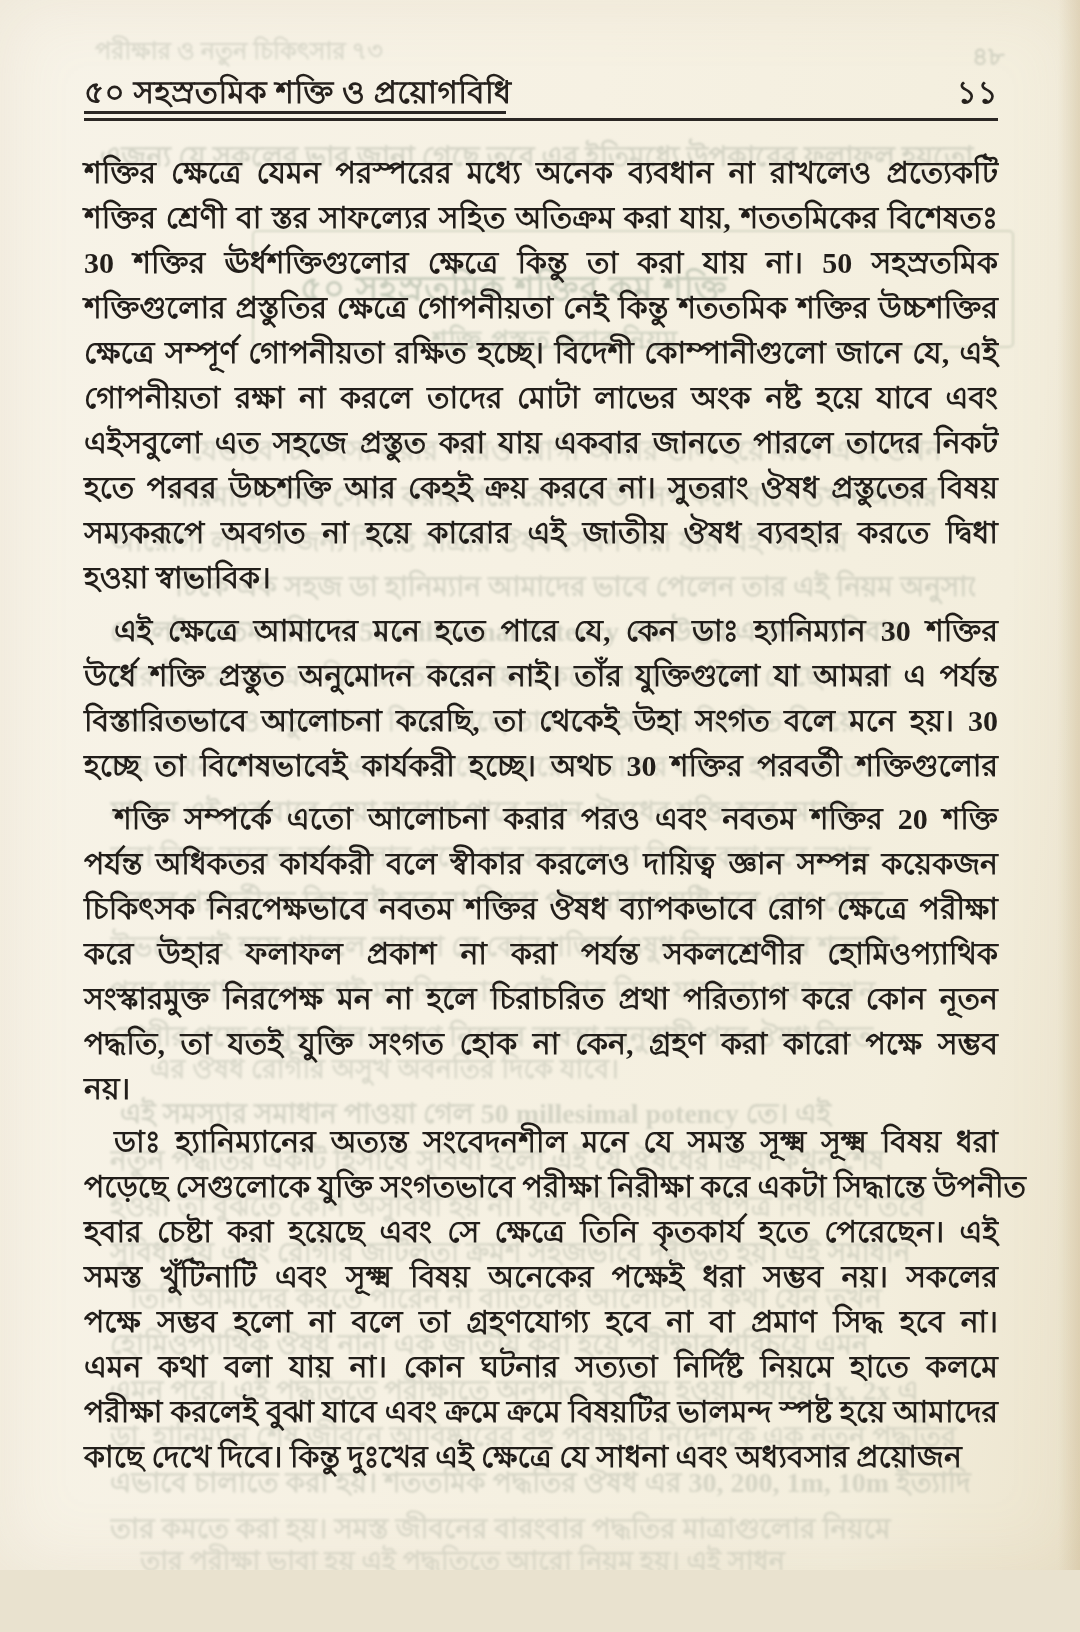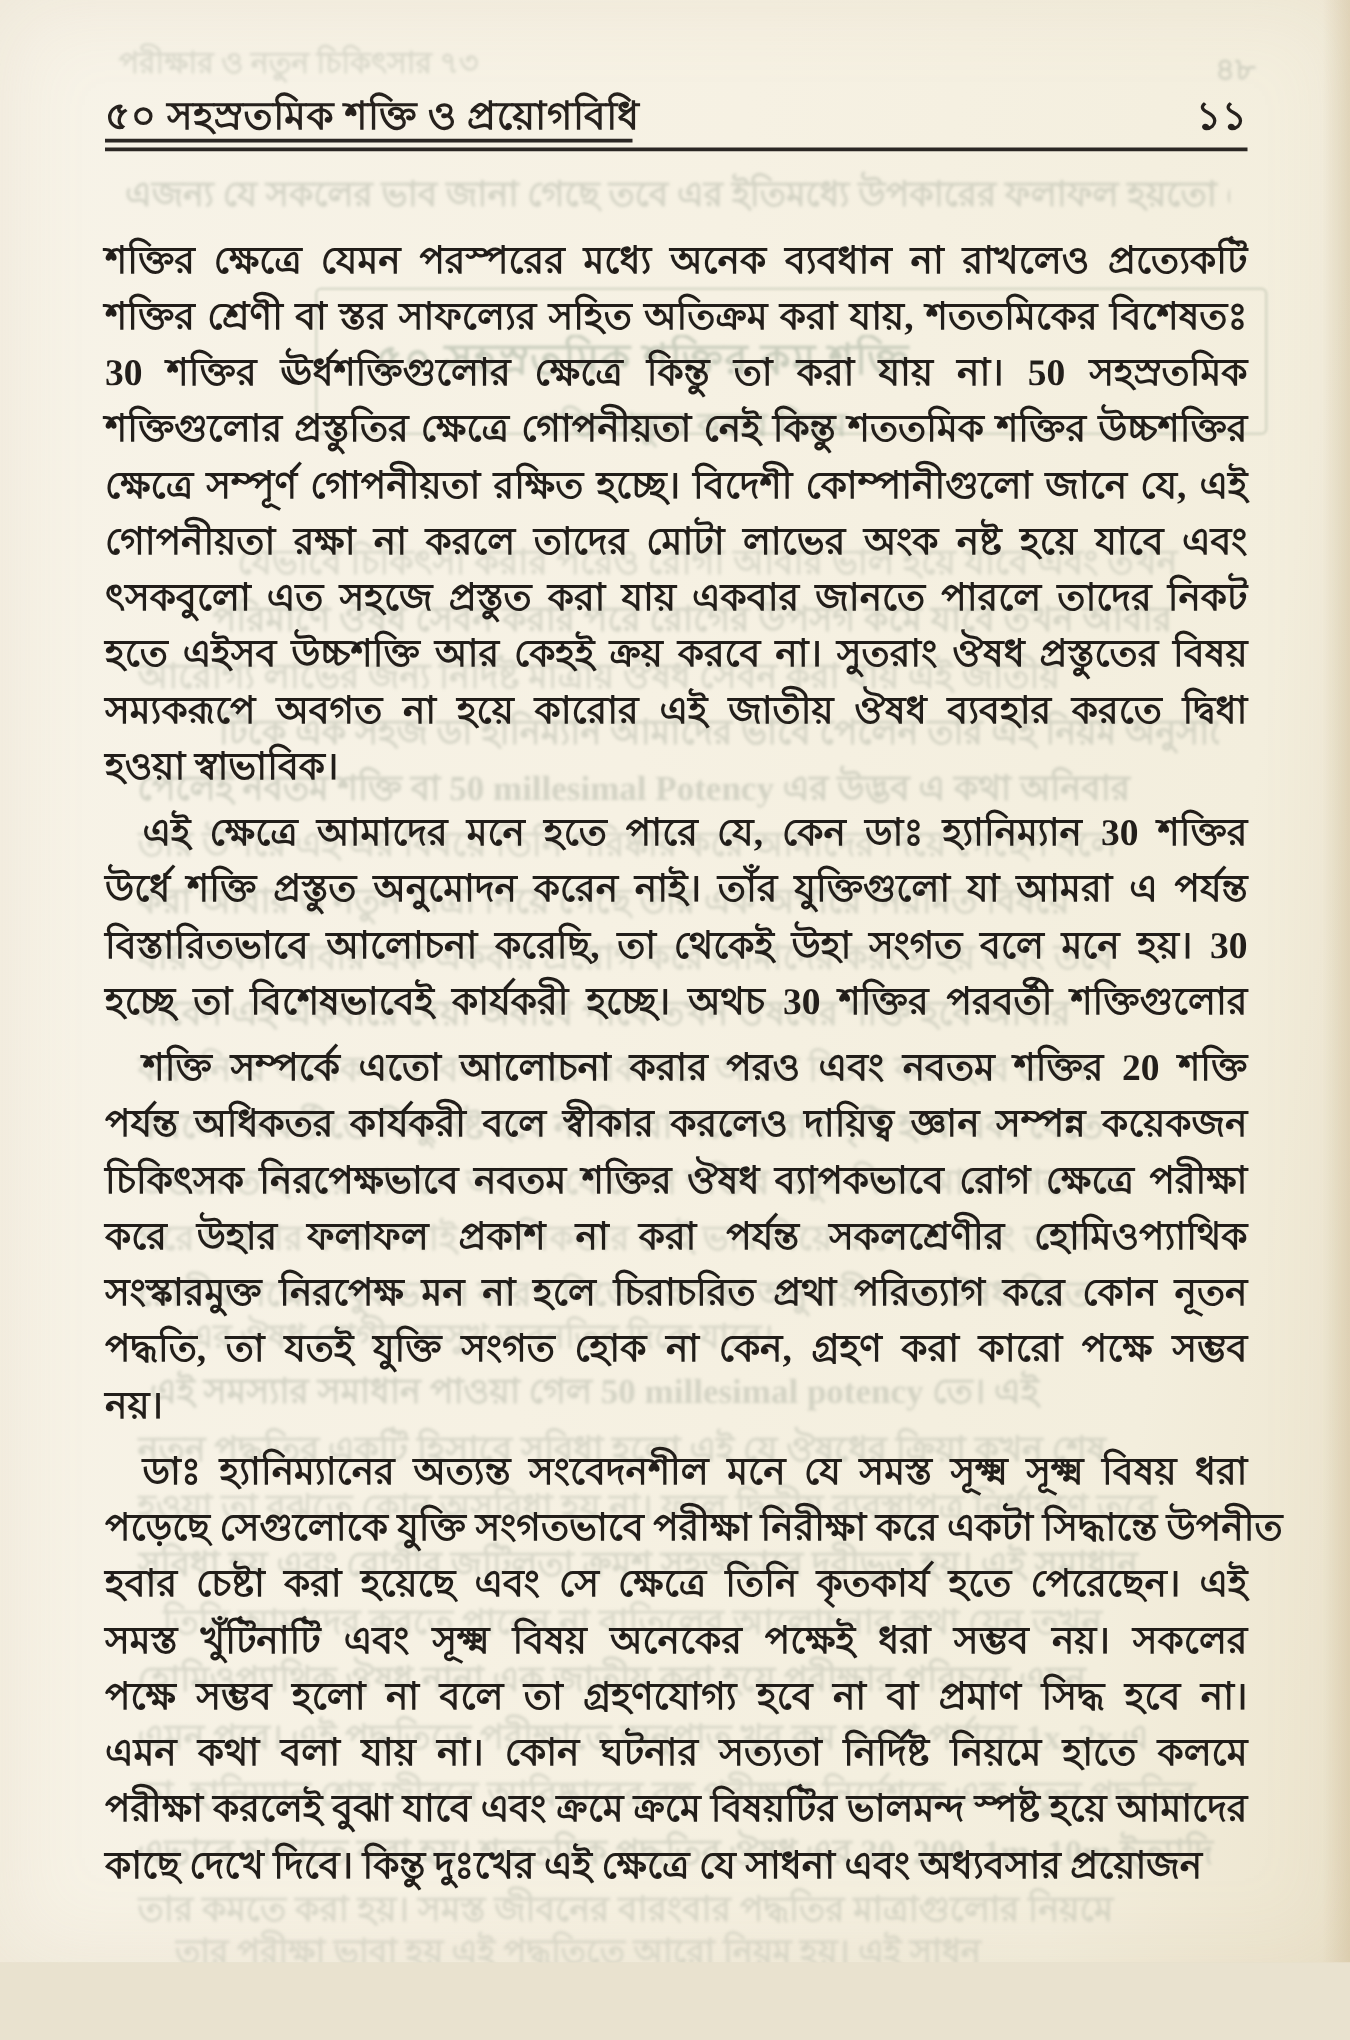--- a/index.html
+++ b/index.html
@@ -12,21 +12,21 @@
   .edge-right{position:absolute;right:0;top:0;width:22px;height:100%;
     background:linear-gradient(to right,rgba(205,188,150,0),rgba(200,180,140,.38));z-index:3;}
   
   .header-row{position:absolute;left:84px;top:68px;width:914px;z-index:2;
     display:flex;justify-content:space-between;align-items:baseline;
     font-size:31px;font-weight:700;color:#26211d;letter-spacing:.5px;white-space:nowrap;}
   .rule-short{position:absolute;left:84px;top:111px;width:422px;height:3px;background:#2b2724;z-index:2;}
   .rule-long{position:absolute;left:84px;top:118px;width:914px;height:3px;background:#2b2724;z-index:2;}
   
   .text-block{position:absolute;left:84px;top:150px;width:914px;z-index:2;
-    color:#221e1a;font-size:30px;font-weight:700;margin-top:36px;}
+    color:#221e1a;font-size:30px;font-weight:700;}
   .para{margin:0 0 8px 0;}
   .line{height:45px;line-height:45px;white-space:nowrap;
     text-align:justify;text-align-last:justify;}
   .line.indent{text-indent:30px;}
   .line.paraend{text-align-last:left;}
   
   .bleed-layer{position:absolute;inset:0;z-index:1;}
   .bleed{position:absolute;color:#b2b6a7;font-weight:700;white-space:nowrap;
     overflow:hidden;height:42px;line-height:42px;filter:blur(1.3px);}
   .bleed.head{color:#a4af9d;letter-spacing:1px;}
@@ -81,22 +81,22 @@
   <div class="rule-long"></div>
 
   <div class="text-block" id="text-block">
       <div class="para">
         <div class="line">শক্তির ক্ষেত্রে যেমন পরস্পরের মধ্যে অনেক ব্যবধান না রাখলেও প্রত্যেকটি</div>
         <div class="line">শক্তির শ্রেণী বা স্তর সাফল্যের সহিত অতিক্রম করা যায়, শততমিকের বিশেষতঃ</div>
         <div class="line">30 শক্তির ঊর্ধশক্তিগুলোর ক্ষেত্রে কিন্তু তা করা যায় না। 50 সহস্রতমিক</div>
         <div class="line">শক্তিগুলোর প্রস্তুতির ক্ষেত্রে গোপনীয়তা নেই কিন্তু শততমিক শক্তির উচ্চশক্তির</div>
         <div class="line">ক্ষেত্রে সম্পূর্ণ গোপনীয়তা রক্ষিত হচ্ছে। বিদেশী কোম্পানীগুলো জানে যে, এই</div>
         <div class="line">গোপনীয়তা রক্ষা না করলে তাদের মোটা লাভের অংক নষ্ট হয়ে যাবে এবং</div>
-        <div class="line">ৎসকবুলো এত সহজে প্রস্তুত করা যায় একবার জানতে পারলে তাদের নিকট</div>
-        <div class="line">হতে এইসব উচ্চশক্তি আর কেহই ক্রয় করবে না। সুতরাং ঔষধ প্রস্তুতের বিষয়</div>
+        <div class="line">এইসবুলো এত সহজে প্রস্তুত করা যায় একবার জানতে পারলে তাদের নিকট</div>
+        <div class="line">হতে পরবর উচ্চশক্তি আর কেহই ক্রয় করবে না। সুতরাং ঔষধ প্রস্তুতের বিষয়</div>
         <div class="line">সম্যকরূপে অবগত না হয়ে কারোর এই জাতীয় ঔষধ ব্যবহার করতে দ্বিধা</div>
         <div class="line paraend">হওয়া স্বাভাবিক।</div>
       </div>
       <div class="para">
         <div class="line indent">এই ক্ষেত্রে আমাদের মনে হতে পারে যে, কেন ডাঃ হ্যানিম্যান 30 শক্তির</div>
         <div class="line">উর্ধে শক্তি প্রস্তুত অনুমোদন করেন নাই। তাঁর যুক্তিগুলো যা আমরা এ পর্যন্ত</div>
         <div class="line">বিস্তারিতভাবে আলোচনা করেছি, তা থেকেই উহা সংগত বলে মনে হয়। 30</div>
         <div class="line">হচ্ছে তা বিশেষভাবেই কার্যকরী হচ্ছে। অথচ 30 শক্তির পরবর্তী শক্তিগুলোর</div>
       </div>
       <div class="para">

